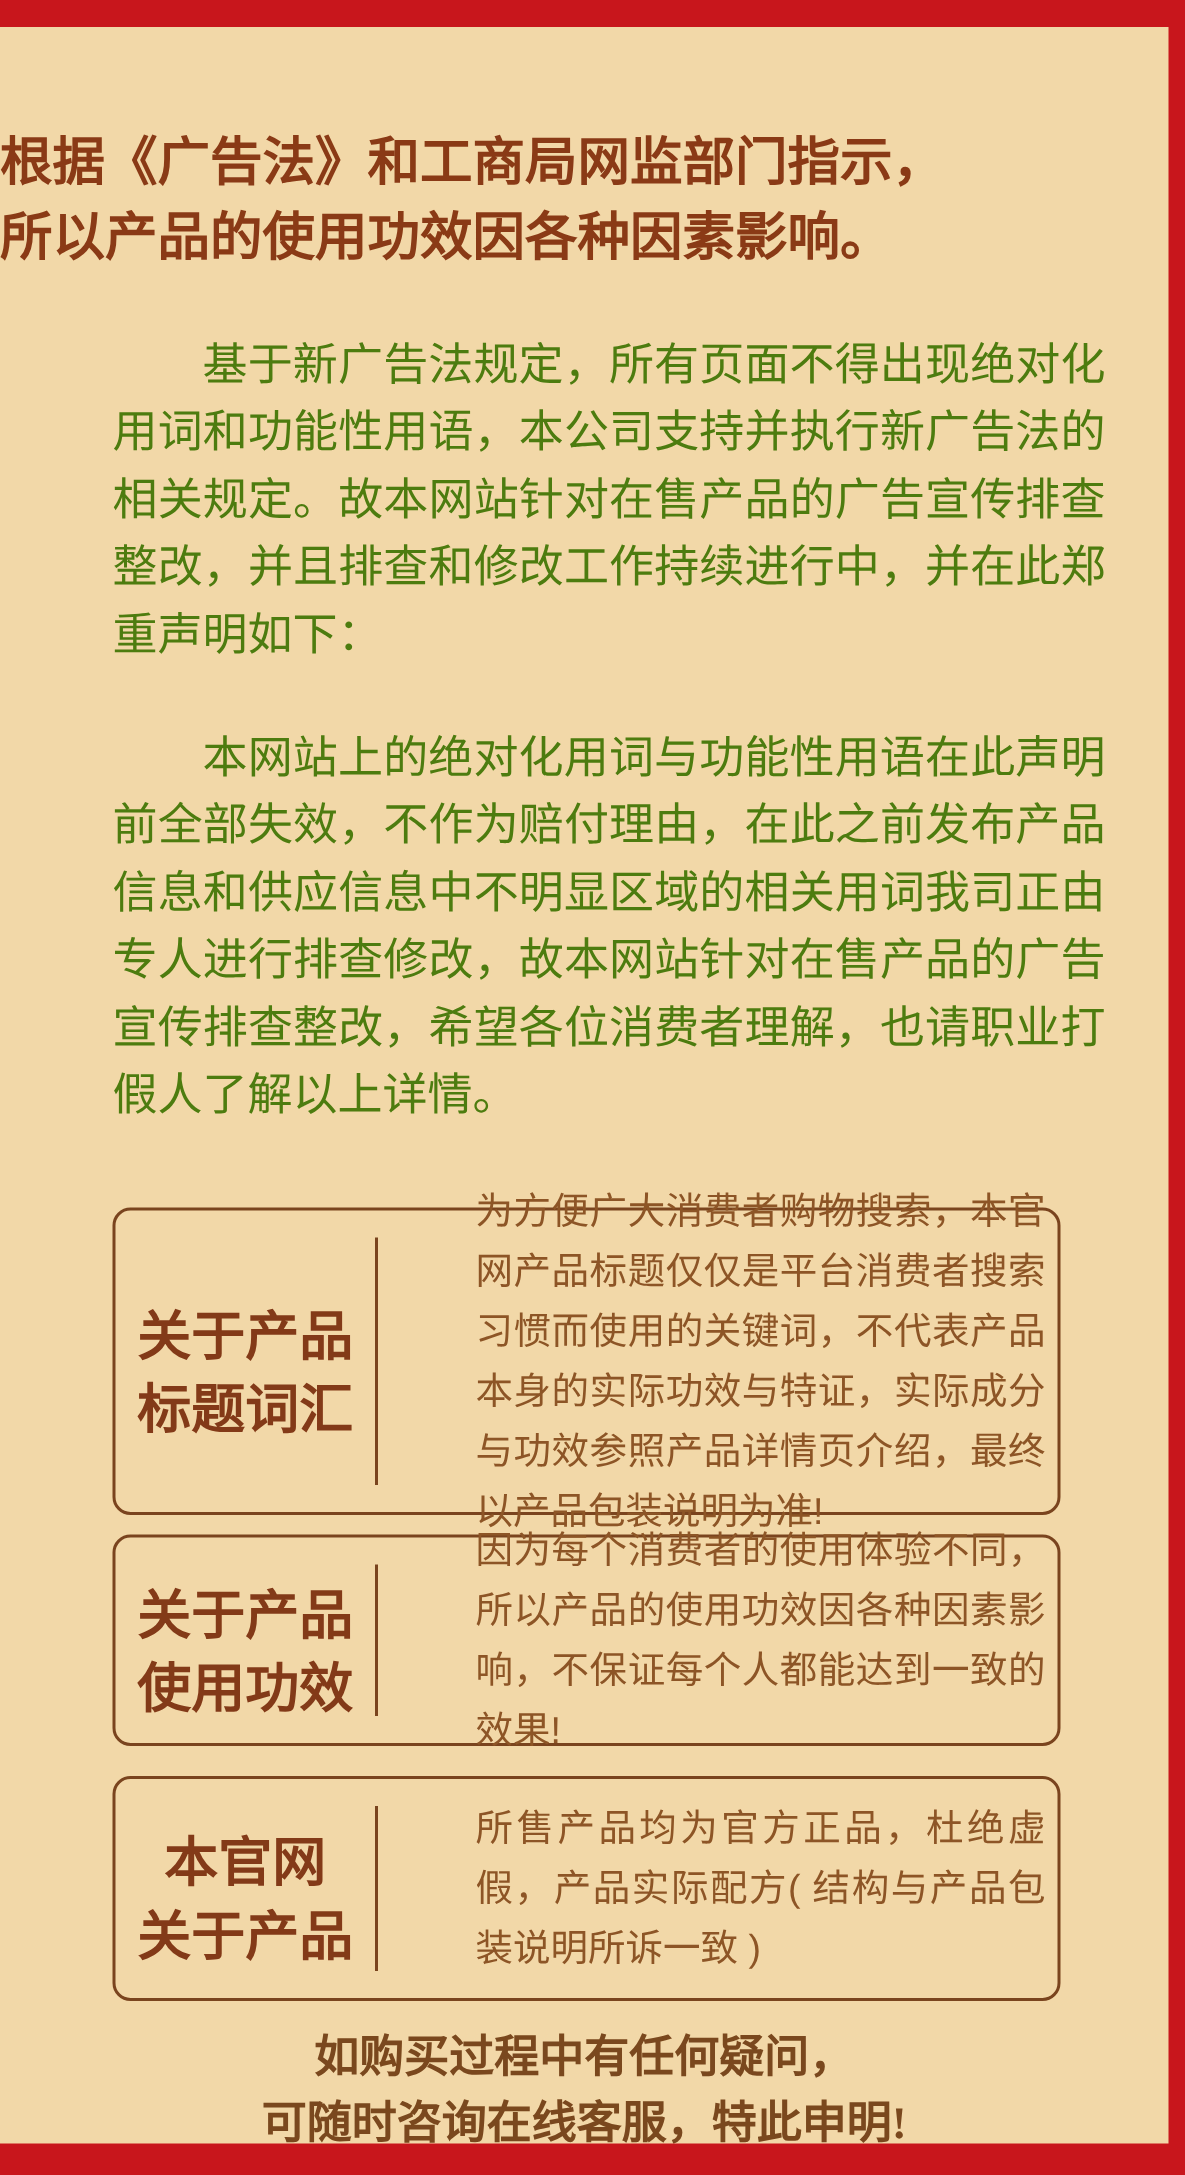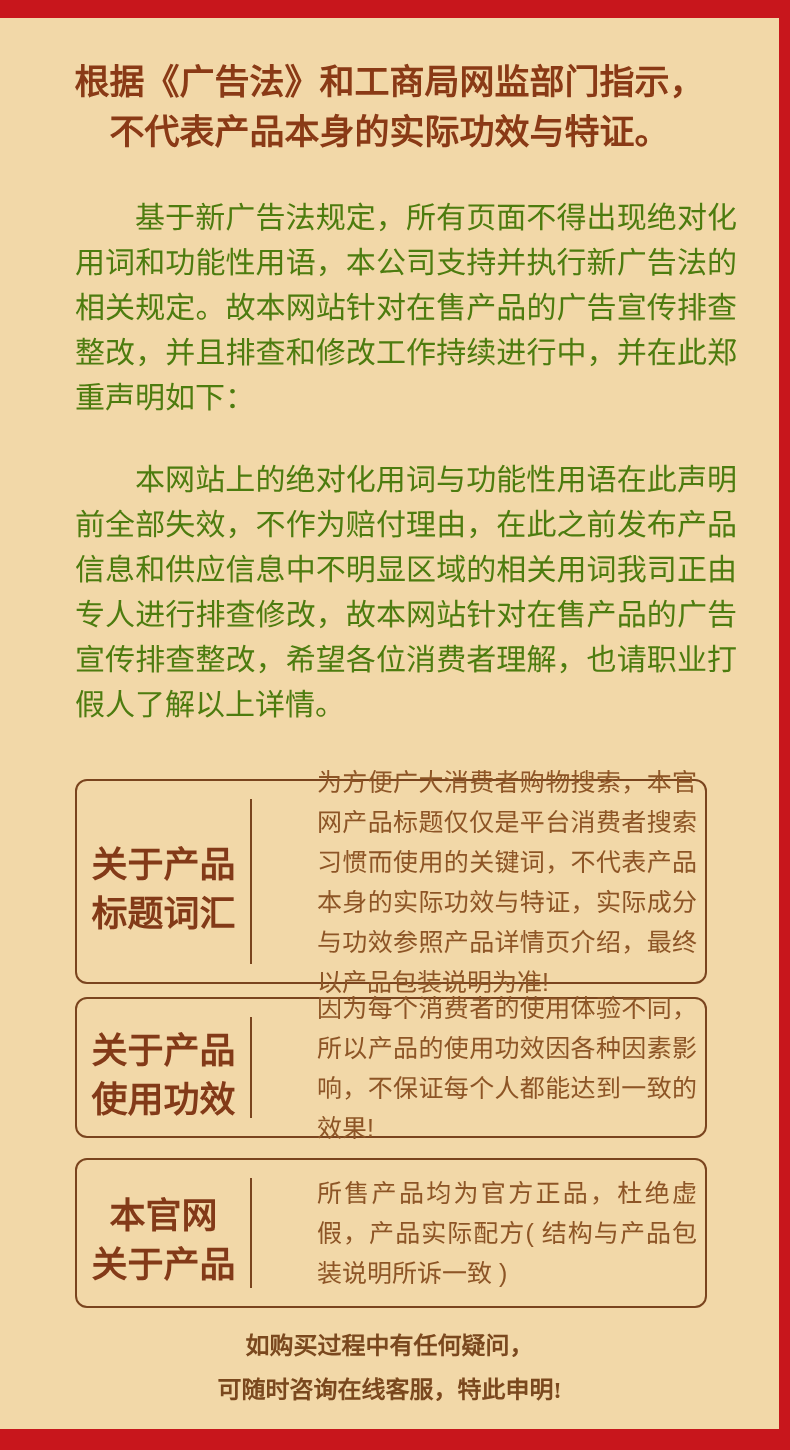--- a/index.html
+++ b/index.html
@@ -14,22 +14,22 @@
     font-family: "Liberation Serif", serif;
   }
   .bar { position: absolute; background: #C8161C; }
   .bar-top    { top: 0; left: 0; width: 790px; height: 18px; }
   .bar-bottom { bottom: 0; left: 0; width: 790px; height: 21px; }
   .bar-right  { top: 0; right: 0; width: 11px; height: 1450px; }
 
   .content { position: relative; padding-top: 18px; width: 779px; }
 
   .page-title {
-    margin-top: 40px;
-    text-align: center;
+    margin-top: 66px;
+    text-align: left;
     font-family: "Liberation Serif", serif;
     font-weight: bold;
     font-size: 35px;
     line-height: 50px;
     color: #8A3A16;
     letter-spacing: 0px;
   }
   .page-title .line { display: block; }
 
   .para {
@@ -85,39 +85,39 @@
     color: #8D5526;
     text-align: justify;
     margin-left: 47px;
   }
 
   .footer-note {
     margin-top: 16px;
     text-align: center;
     font-family: "Liberation Serif", serif;
     font-weight: bold;
-    font-size: 24px;
+    font-size: 30px;
     line-height: 44px;
     color: #7A481E;
   }
   .footer-note .line { display: block; }
 </style>
 </head>
 <body>
 
 <div class="page">
 
   <div class="bar bar-top"></div>
   <div class="bar bar-right"></div>
 
   <div class="content">
 
     <h1 class="page-title">
       <span class="line">根据《广告法》和工商局网监部门指示，</span>
-      <span class="line">不代表产品本身的实际功效与特证。</span>
+      <span class="line">所以产品的使用功效因各种因素影响。</span>
     </h1>
 
     <p class="para">基于新广告法规定，所有页面不得出现绝对化用词和功能性用语，本公司支持并执行新广告法的相关规定。故本网站针对在售产品的广告宣传排查整改，并且排查和修改工作持续进行中，并在此郑重声明如下：</p>
 
     <p class="para">本网站上的绝对化用词与功能性用语在此声明前全部失效，不作为赔付理由，在此之前发布产品信息和供应信息中不明显区域的相关用词我司正由专人进行排查修改，故本网站针对在售产品的广告宣传排查整改，希望各位消费者理解，也请职业打假人了解以上详情。</p>
 
     <section class="cards">
 
       <div class="card card-1">
         <div class="card-label">

